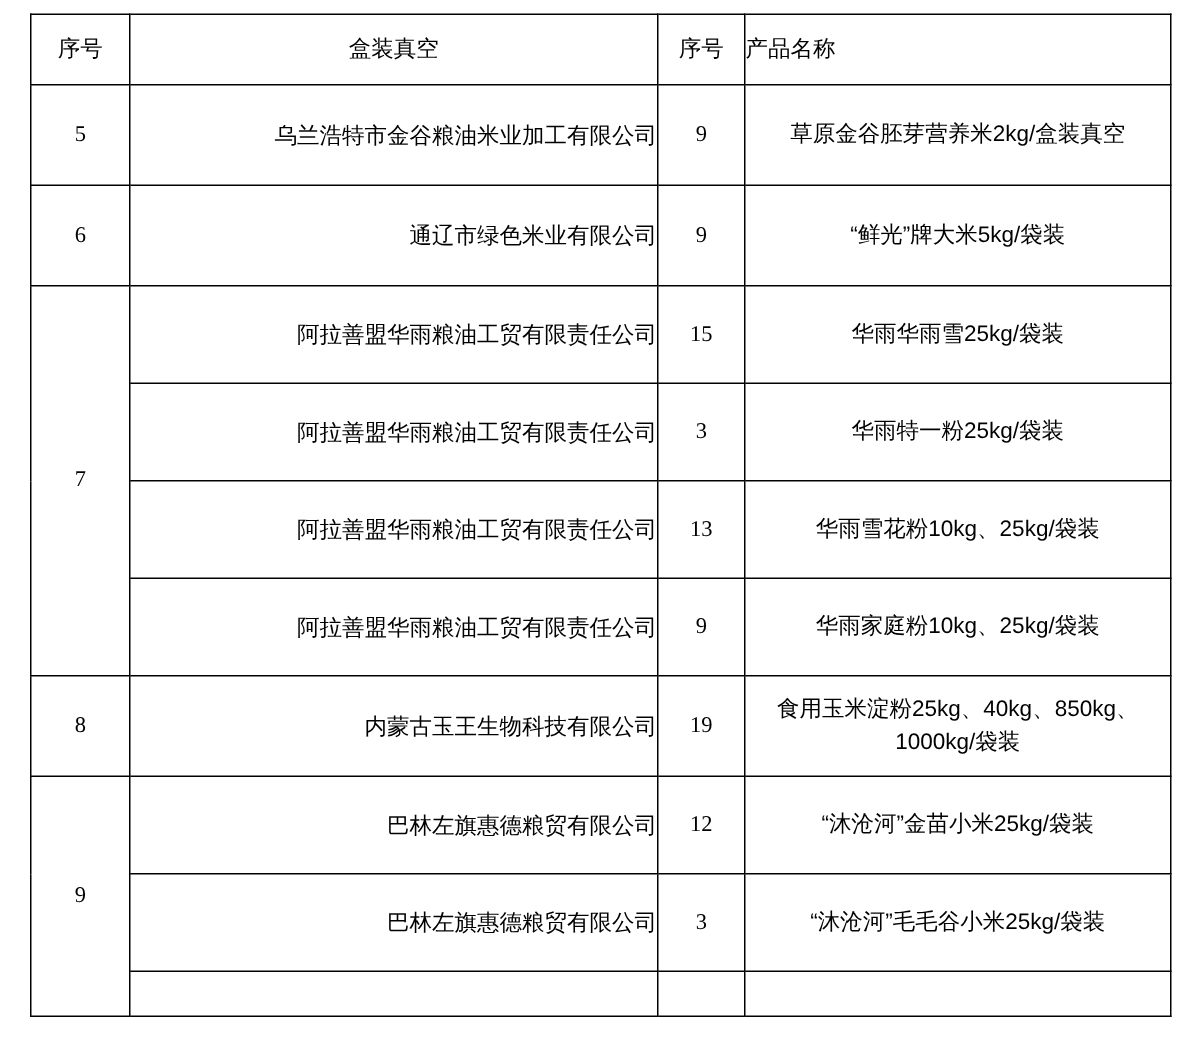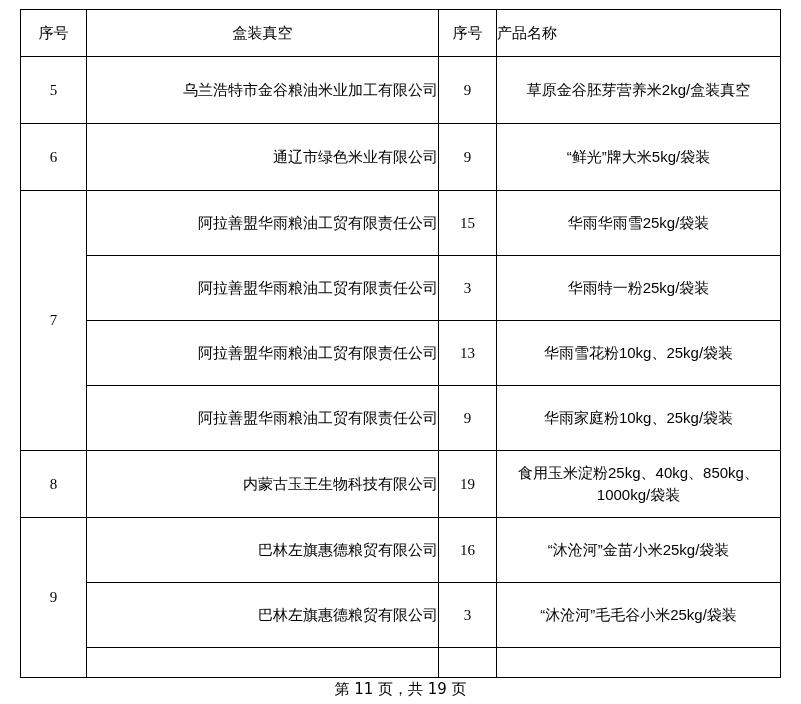--- a/index.html
+++ b/index.html
@@ -150,31 +150,30 @@
       <tr class="r-tall">
         <td class="cell-center">8</td>
         <td class="cell-text">内蒙古玉王生物科技有限公司</td>
         <td class="cell-center">19</td>
         <td class="cell-text-prod">食用玉米淀粉25kg、40kg、850kg、1000kg/袋装</td>
       </tr>
 
       <tr class="r-med">
         <td class="seq-group" rowspan="3">9</td>
         <td class="cell-text">巴林左旗惠德粮贸有限公司</td>
-        <td class="cell-center">16</td>
+        <td class="cell-center">12</td>
         <td class="cell-text-prod">“沐沧河”金苗小米25kg/袋装</td>
       </tr>
       <tr class="r-med">
         <td class="cell-text">巴林左旗惠德粮贸有限公司</td>
         <td class="cell-center">3</td>
         <td class="cell-text-prod">“沐沧河”毛毛谷小米25kg/袋装</td>
       </tr>
       <tr class="r-last">
         <td class="cell-text"></td>
         <td class="cell-center"></td>
         <td class="cell-text-prod"></td>
       </tr>
     </tbody>
   </table>
 
-  <div class="footer">第 11 页，共 19 页</div>
 
 </div>
 
 </body></html>

